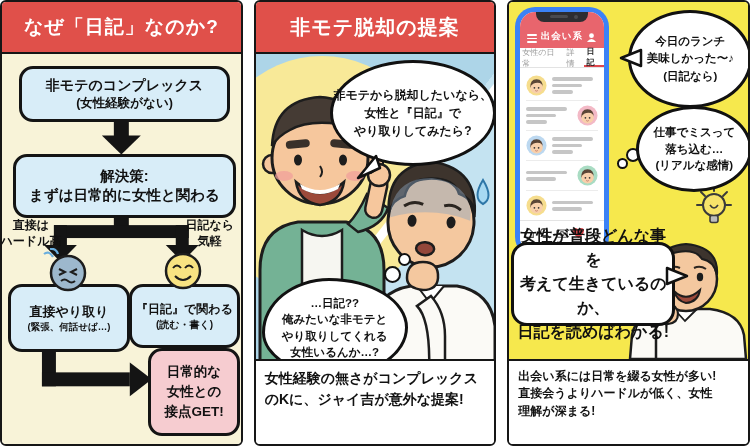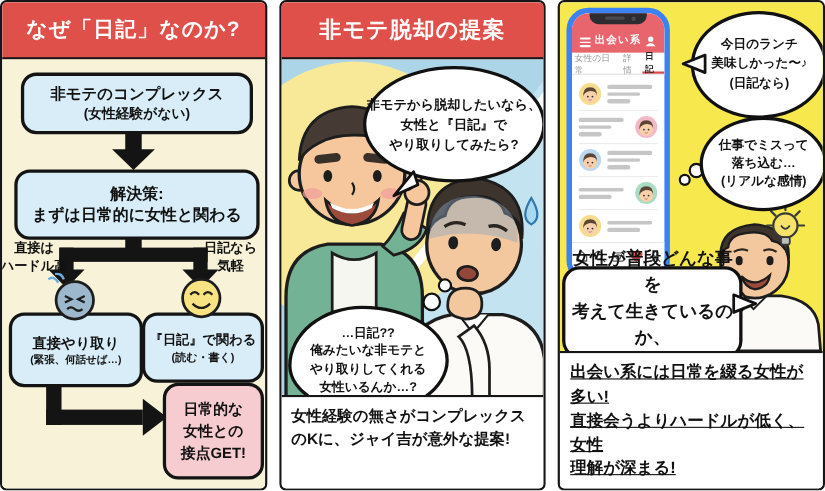--- a/index.html
+++ b/index.html
@@ -58,21 +58,21 @@
   .frow{display:flex;align-items:center;gap:5px;padding:4px 0;border-bottom:1px solid #ececec;}
   .frow.rev{flex-direction:row-reverse;}
   .avatar{flex:0 0 21px;width:21px;height:21px;}
   .lines{flex:1;display:flex;flex-direction:column;gap:3px;}
   .bar{height:3.5px;border-radius:2px;background:#c6c6c6;}
   .b1{width:88%;}.b2{width:64%;}.b3{width:44%;}
   .pnav{height:23px;border-top:1px solid #e4e4e4;background:#fff;
         display:flex;align-items:center;justify-content:space-around;}
   .hindwrap{height:8px;background:#fff;display:flex;align-items:center;justify-content:center;}
   .hind{width:38px;height:3px;border-radius:2px;background:#2d2d31;}
-  .cap3{font-size:15px;line-height:1.45;text-decoration:underline;}
+  .cap3{font-size:12px;line-height:1.45;}
   .cap1{font-size:14px;}
 </style>
 </head>
 <body>
 
 <svg width="0" height="0" style="position:absolute">
   <defs>
     <g id="wface">
       <circle cx="11" cy="13" r="6.5" fill="#f8d0ab"></circle>
       <path d="M4.5 13.5 Q4 4.5 11 4.5 Q18 4.5 17.5 13.5 Q17.5 9.5 14.5 8.5 Q11 7.5 8 9 Q5 10.2 4.5 13.5 Z" fill="#5b4636"></path>

